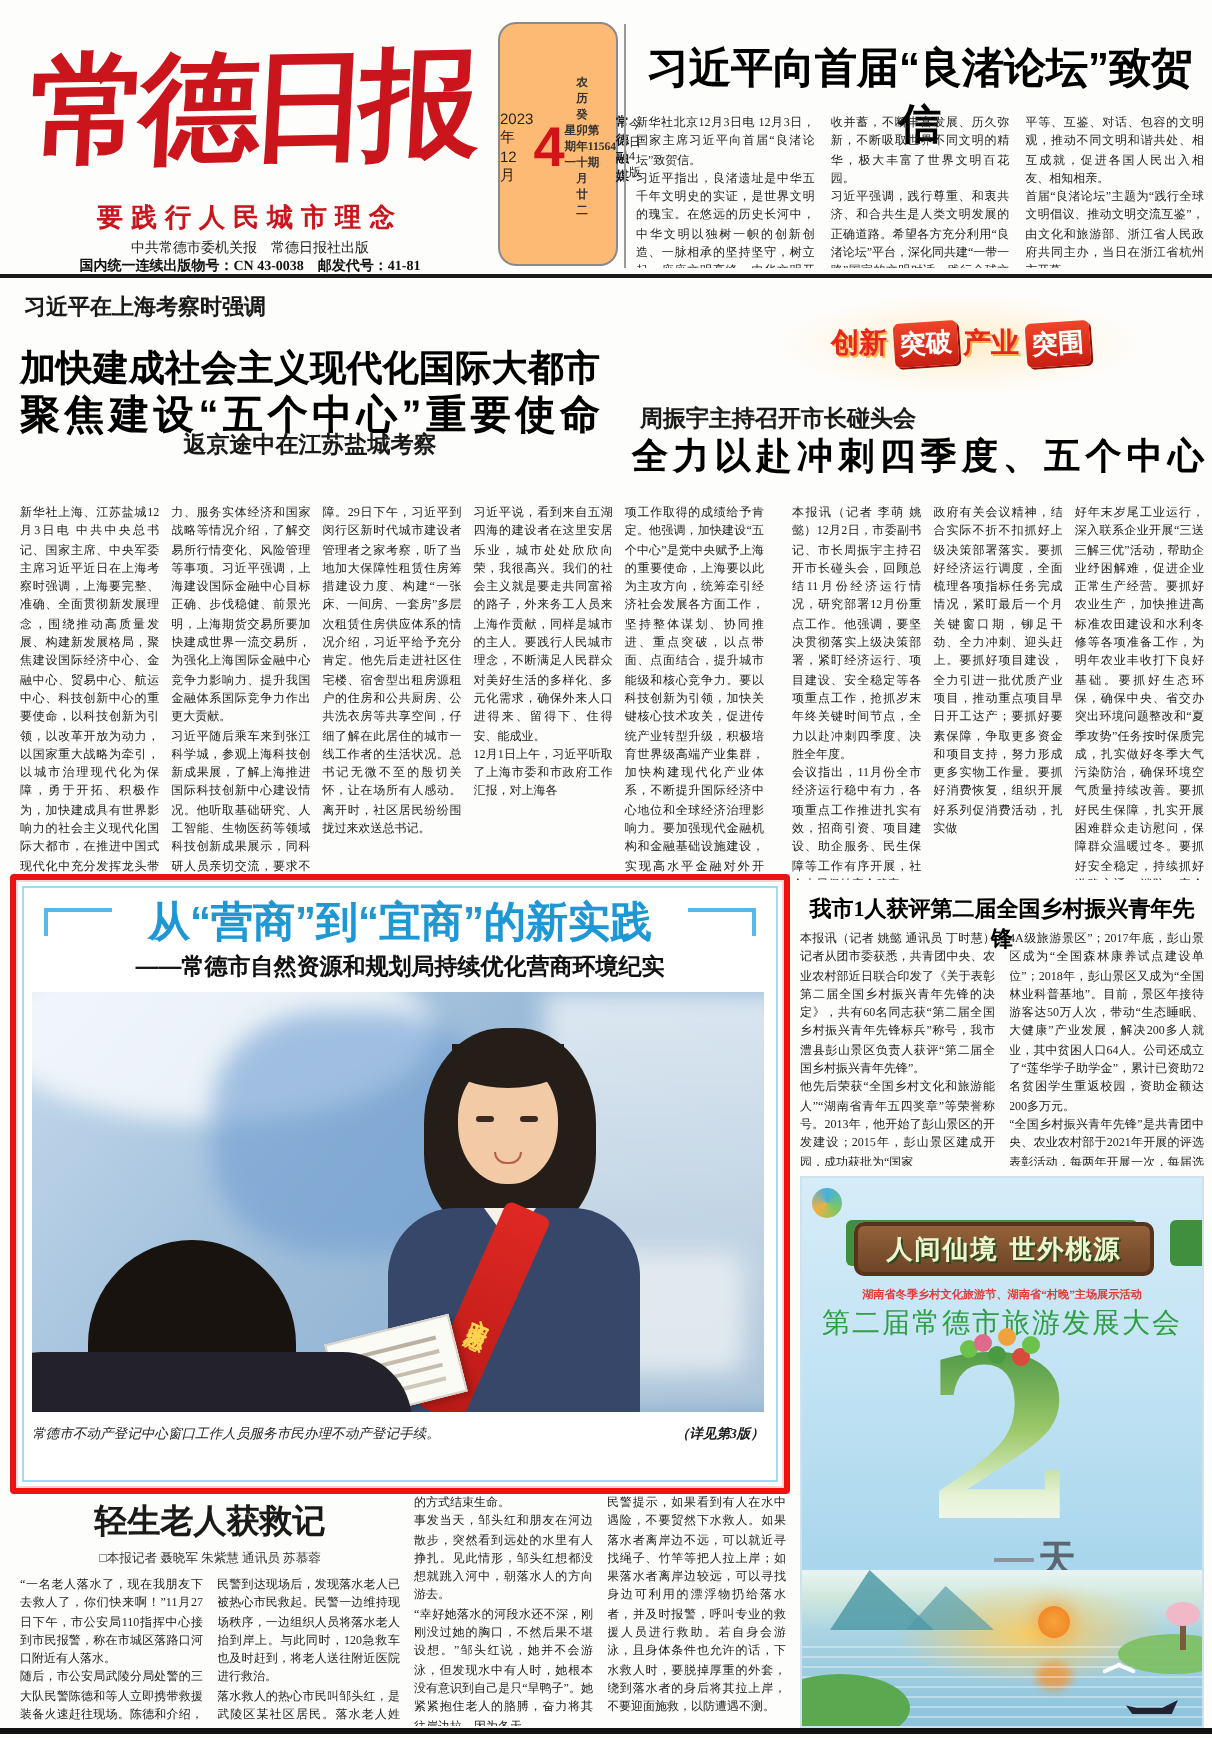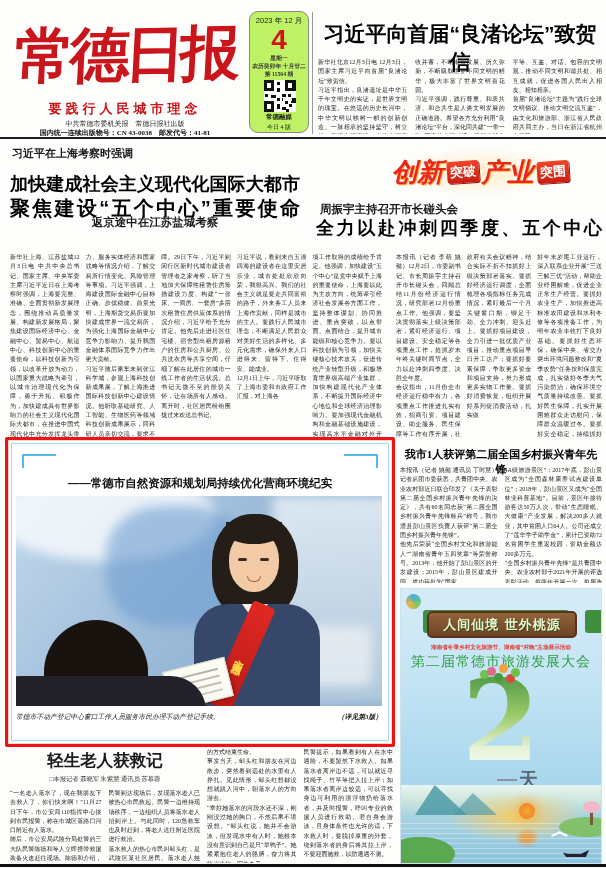--- a/index.html
+++ b/index.html
@@ -20,22 +20,22 @@
   }
   .masthead-slogan {
     left:6px; top:100px; width:238px; text-align:center;
     color:#c9151b; font-weight:700; font-size:13px; letter-spacing:4px;
   }
   .mast-line1 { left:6px; top:119px; width:238px; text-align:center; font-size:7px; color:#222; }
   .mast-line2 { left:6px; top:128px; width:238px; text-align:center; font-size:7px; font-weight:700; color:#111; }
 
   .datebox {
     left:249px; top:11px; width:60px; height:122px;
-    border:1.5px solid #8a8a8a; border-radius:9px; background:#bef264;
-    display:flex; flex-direction:column; align-items:center; padding-top:4px;
+    border:1.5px solid #8a8a8a; border-radius:9px; background:#fdba74;
+    display:flex; flex-direction:row; align-items:center; padding-top:4px;
   }
   .db-ym { font-size:7.5px; color:#222; font-family:"Liberation Sans",sans-serif; }
   .db-day { font-size:28px; line-height:28px; color:#d01418; font-weight:700; font-family:"Liberation Sans",sans-serif; }
   .db-small { font-size:5.8px; color:#333; line-height:8px; font-weight:700; }
   .db-qr { margin-top:2px; width:33px; height:33px; }
   .db-media { font-size:6.5px; font-weight:700; margin-top:1px; }
   .db-pages { font-size:6px; margin-top:1px; }
 
   .header-vline { left:312px; top:12px; width:1px; height:122px; background:#999; }
 
@@ -65,21 +65,21 @@
   }
   .lead-sub { left:10px; top:215px; width:290px; text-align:center;
     font-family:"Liberation Sans",sans-serif; font-weight:700; font-size:11.5px; }
 
   .banner {
     left:390px; top:147px; width:180px; height:50px;
     display:flex; align-items:center; justify-content:center; gap:3px;
     background:radial-gradient(ellipse at center, #ffedcc 0%, rgba(255,237,204,0) 70%);
   }
   .banner .script {
-    font-family:"DejaVu Serif",serif; font-style:italic; font-weight:900; font-size:26px;
+    font-family:"DejaVu Serif",serif; font-weight:900; font-size:14px;
     color:#e8251f; text-shadow:1px 1px 0 #ffb347;
   }
   .banner .badge {
     background:linear-gradient(#f0452a,#c81e12); color:#fff; font-weight:900;
     font-family:"Liberation Sans",sans-serif; font-size:13px; padding:2px 3px;
     border-radius:3px; transform:rotate(-4deg); box-shadow:1px 1px 0 #8f1208;
   }
   .mayor-kicker { left:320px; top:202px; font-family:"Liberation Sans",sans-serif; font-weight:600; font-size:11.5px; }
   .mayor-h {
     left:316px; top:216px; width:286px;
@@ -291,20 +291,21 @@
 周振宇强调，要深入学习贯彻习近平总书记在长三角一体化发展座谈会上的重要讲话和来常考察调研重要指示精神，认真落实中央和省委省</div>
     <div class="ncol">政府有关会议精神，结合实际不折不扣抓好上级决策部署落实。要抓好经济运行调度，全面梳理各项指标任务完成情况，紧盯最后一个月关键窗口期，铆足干劲、全力冲刺、迎头赶上。要抓好项目建设，全力引进一批优质产业项目，推动重点项目早日开工达产；要抓好要素保障，争取更多资金和项目支持，努力形成更多实物工作量。要抓好消费恢复，组织开展好系列促消费活动，扎实做</div>
     <div class="ncol">好年末岁尾工业运行，深入联系企业开展“三送三解三优”活动，帮助企业纾困解难，促进企业正常生产经营。要抓好农业生产，加快推进高标准农田建设和水利冬修等各项准备工作，为明年农业丰收打下良好基础。要抓好生态环保，确保中央、省交办突出环境问题整改和“夏季攻势”任务按时保质完成，扎实做好冬季大气污染防治，确保环境空气质量持续改善。要抓好民生保障，扎实开展困难群众走访慰问，保障群众温暖过冬。要抓好安全稳定，持续抓好道路交通、消防、安全生产、建筑施工等重点领域隐患排查整治，加大对各类违法犯罪活动的打击力度，牢牢守住安全底线，确保社会大局安全稳定。要抓好创先争优，全力争取更多真抓实干督查激励和考核先进。要抓好工作谋划，科学谋划明年发展目标、工作思路、重点项目，为明年经济社会高质量发展打好基础。
 市委常委、副市长谭丁，副市长杨成英、周代惠，原副市长龚德汉、郭碧勋，市政府秘书长陈爱民参加会议。</div>
   </div>
 
   <div class="abs feature-box">
     <div class="feature-inner"></div>
     <div class="bracket l"></div>
     <div class="bracket r"></div>
+    <div class="feature-title">从“营商”到“宜商”的新实践</div>
     <div class="feature-sub">——常德市自然资源和规划局持续优化营商环境纪实</div>
 
     <div class="photo">
       <div class="ph-blur ph-glow"></div>
       <div class="ph-blur ph-blue"></div>
       <div class="ph-blur ph-panel"></div>
       <div class="ph-blur ph-desk"></div>
       <div class="woman-hair"></div>
       <div class="woman-face"></div>
       <div class="woman-fringe"></div>

